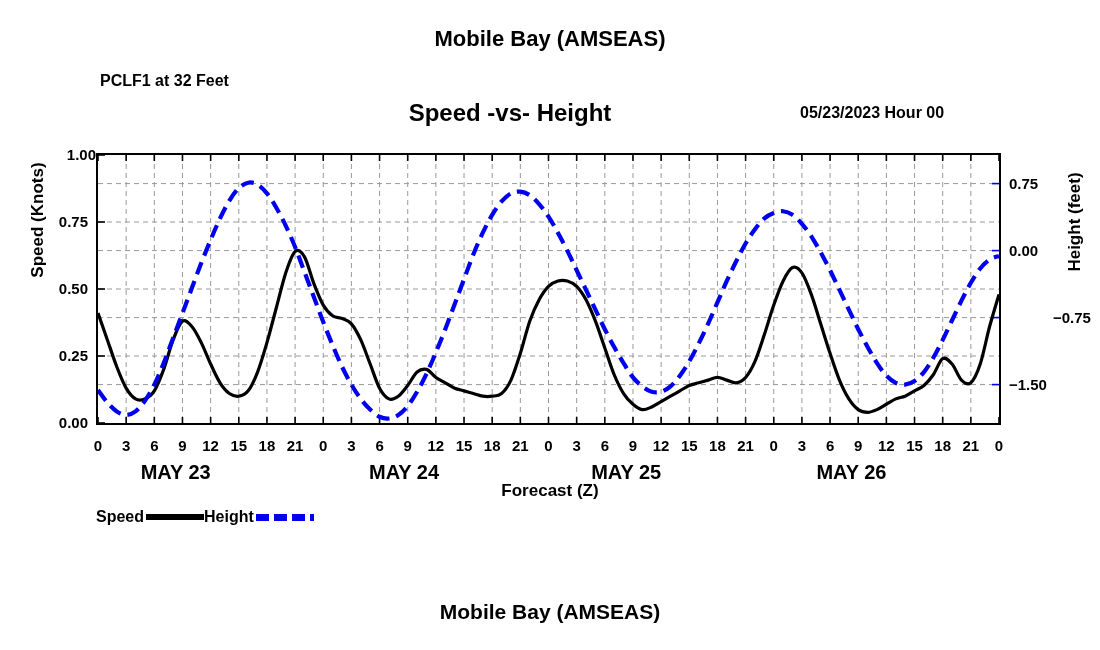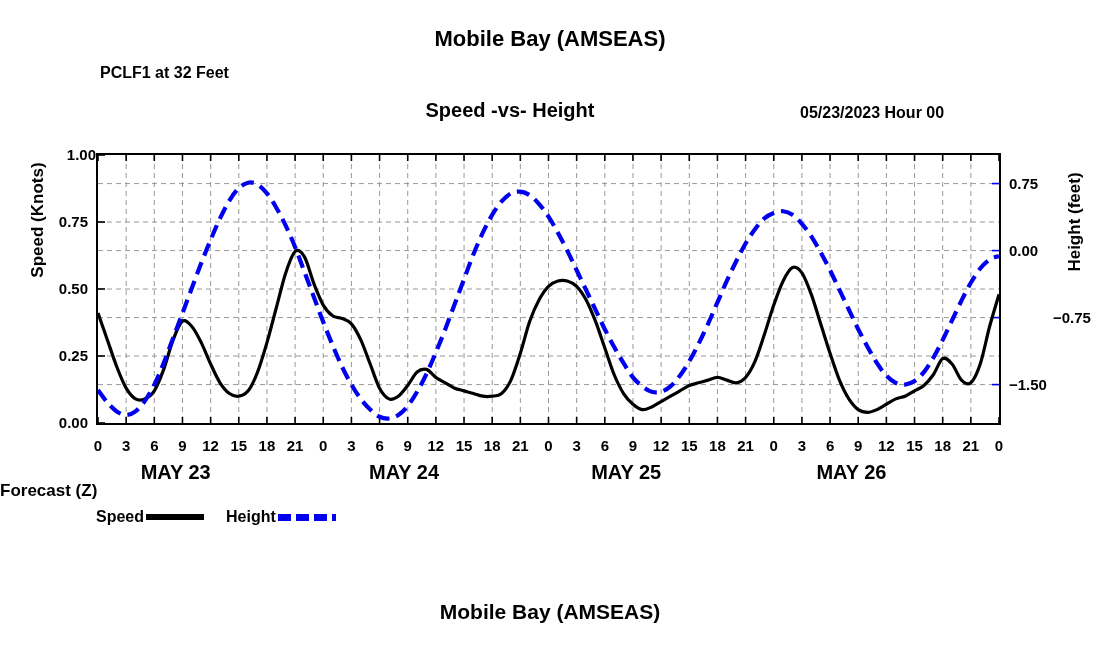--- a/index.html
+++ b/index.html
@@ -28,32 +28,32 @@
   }
   #bottom-title {
     top: 600px;
     left: 0;
     width: 1100px;
     text-align: center;
     font-size: 21px;
     font-weight: bold;
   }
   #station-block {
-    top: 62px;
+    top: 70px;
     left: 100px;
     font-size: 16px;
     font-weight: bold;
     line-height: 22px;
   }
   #subtitle {
     top: 99px;
     left: 0;
     width: 1020px;
     text-align: center;
-    font-size: 20px;
+    font-size: 24px;
     font-weight: bold;
   }
   #runstamp {
     top: 104px;
     left: 800px;
     font-size: 16px;
     font-weight: bold;
   }
 
   
@@ -109,31 +109,31 @@
     font-size: 20px;
     font-weight: bold;
     text-align: left;
     width: 140px;
     top: 461px;
   }
   #xaxis-title {
     top: 481px;
     left: 0;
     width: 1100px;
+    text-align: center;
     font-size: 17px;
     font-weight: bold;
   }
 
   
   #legend {
     top: 508px;
     left: 96px;
     display: flex;
     align-items: center;
-    gap: 22px;
     font-size: 16px;
     font-weight: bold;
   }
   .legend-entry { display: flex; align-items: center; }
   .legend-label { margin-right: 2px; }
   .swatch-solid {
     width: 58px; height: 6px;
     background: #000000;
   }
   .swatch-dashed {

